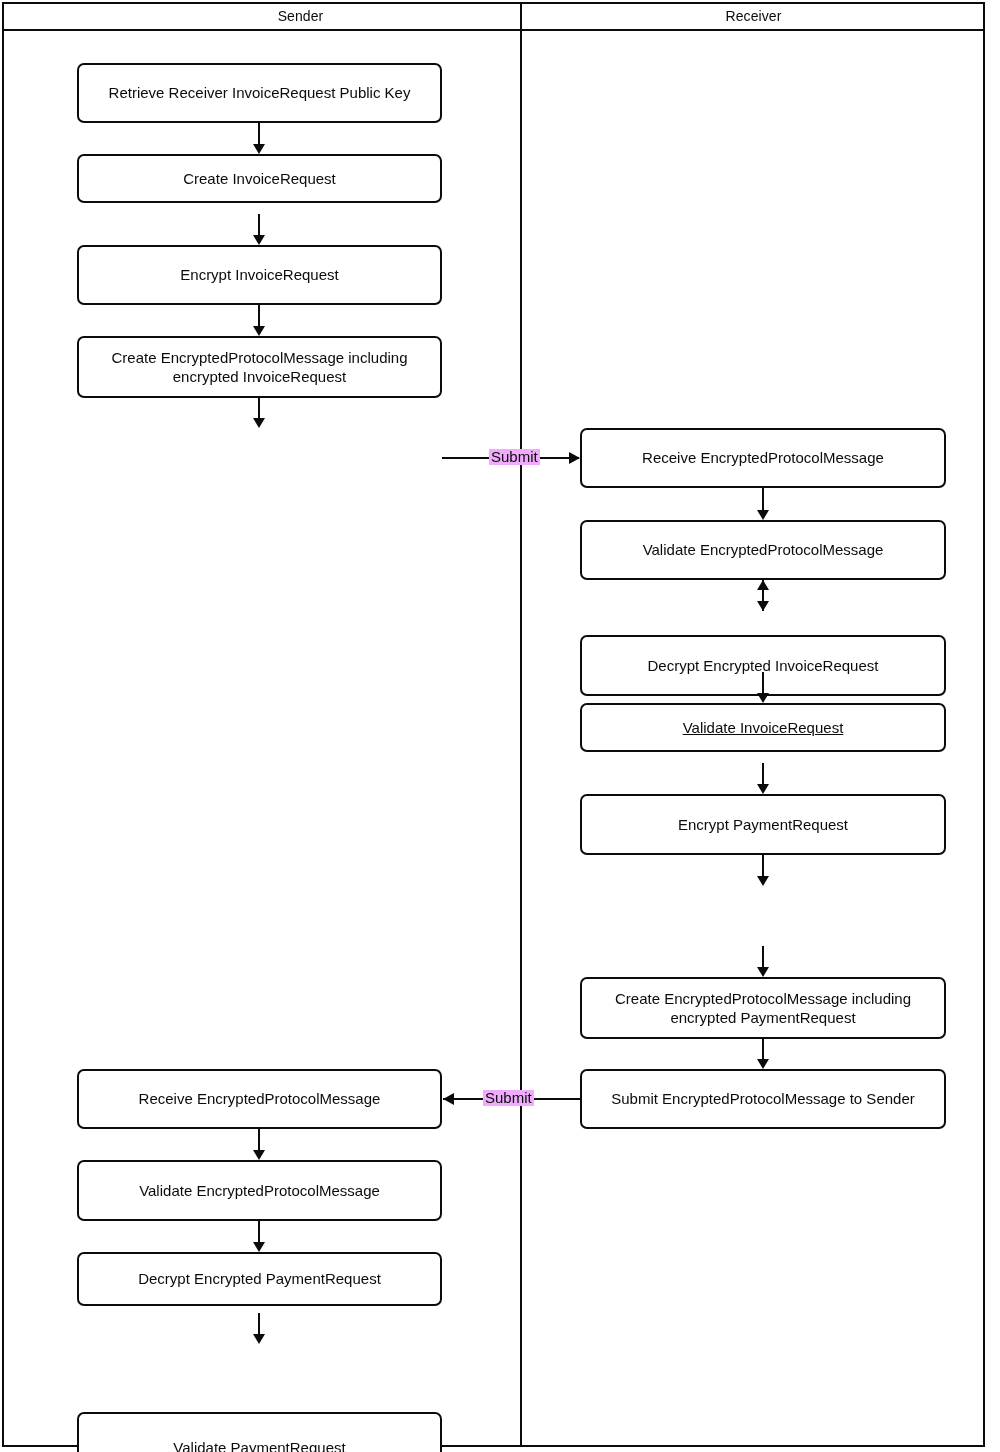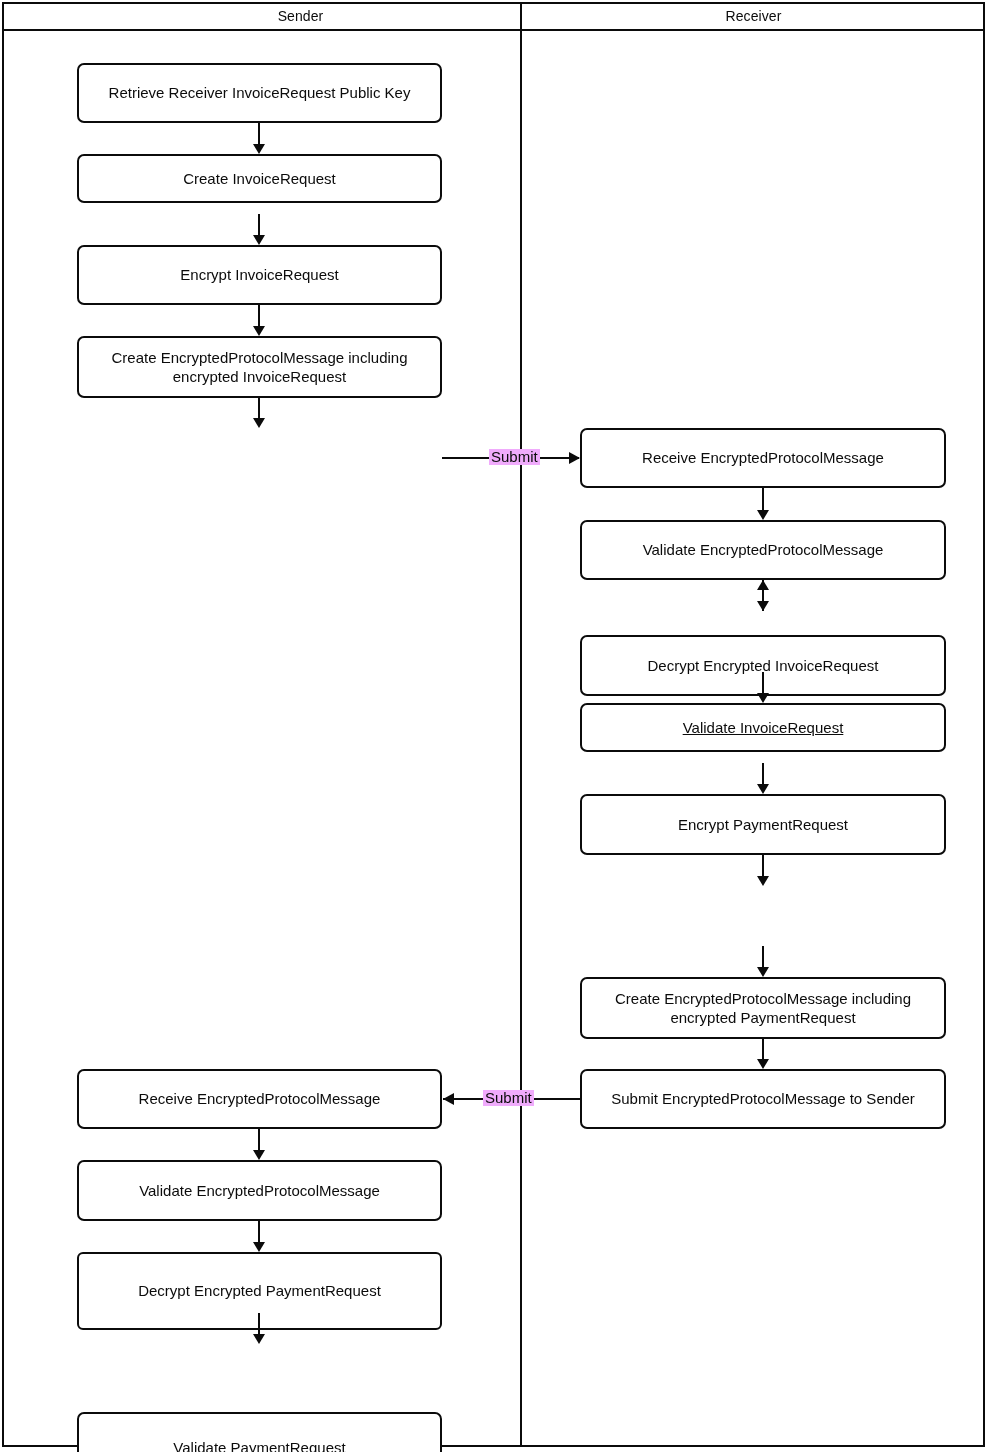--- a/index.html
+++ b/index.html
@@ -137,21 +137,21 @@
   <div class="node sender" style="top:245px;height:60px;">Encrypt InvoiceRequest</div>
 
   <div class="node sender" style="top:336px;height:62px;">Create EncryptedProtocolMessage including
 encrypted InvoiceRequest</div>
 
 
   <div class="node sender" style="top:1069px;height:60px;">Receive EncryptedProtocolMessage</div>
 
   <div class="node sender" style="top:1160px;height:61px;">Validate EncryptedProtocolMessage</div>
 
-  <div class="node sender" style="top:1252px;height:78px;border-radius:6px;">Decrypt Encrypted PaymentRequest</div>
+  <div class="node sender" style="top:1252px;height:54px;">Decrypt Encrypted PaymentRequest</div>
 
   <div class="node sender" style="top:1412px;height:72px;">Validate PaymentRequest</div>
 
   <div class="node receiver" style="top:428px;height:60px;">Receive EncryptedProtocolMessage</div>
 
   <div class="node receiver" style="top:520px;height:60px;">Validate EncryptedProtocolMessage</div>
 
   <div class="node receiver" style="top:611px;height:61px;margin-top:24px;">Decrypt Encrypted InvoiceRequest</div>
 
   <div class="node receiver" style="top:703px;height:49px;text-decoration:underline;">Validate InvoiceRequest</div>

